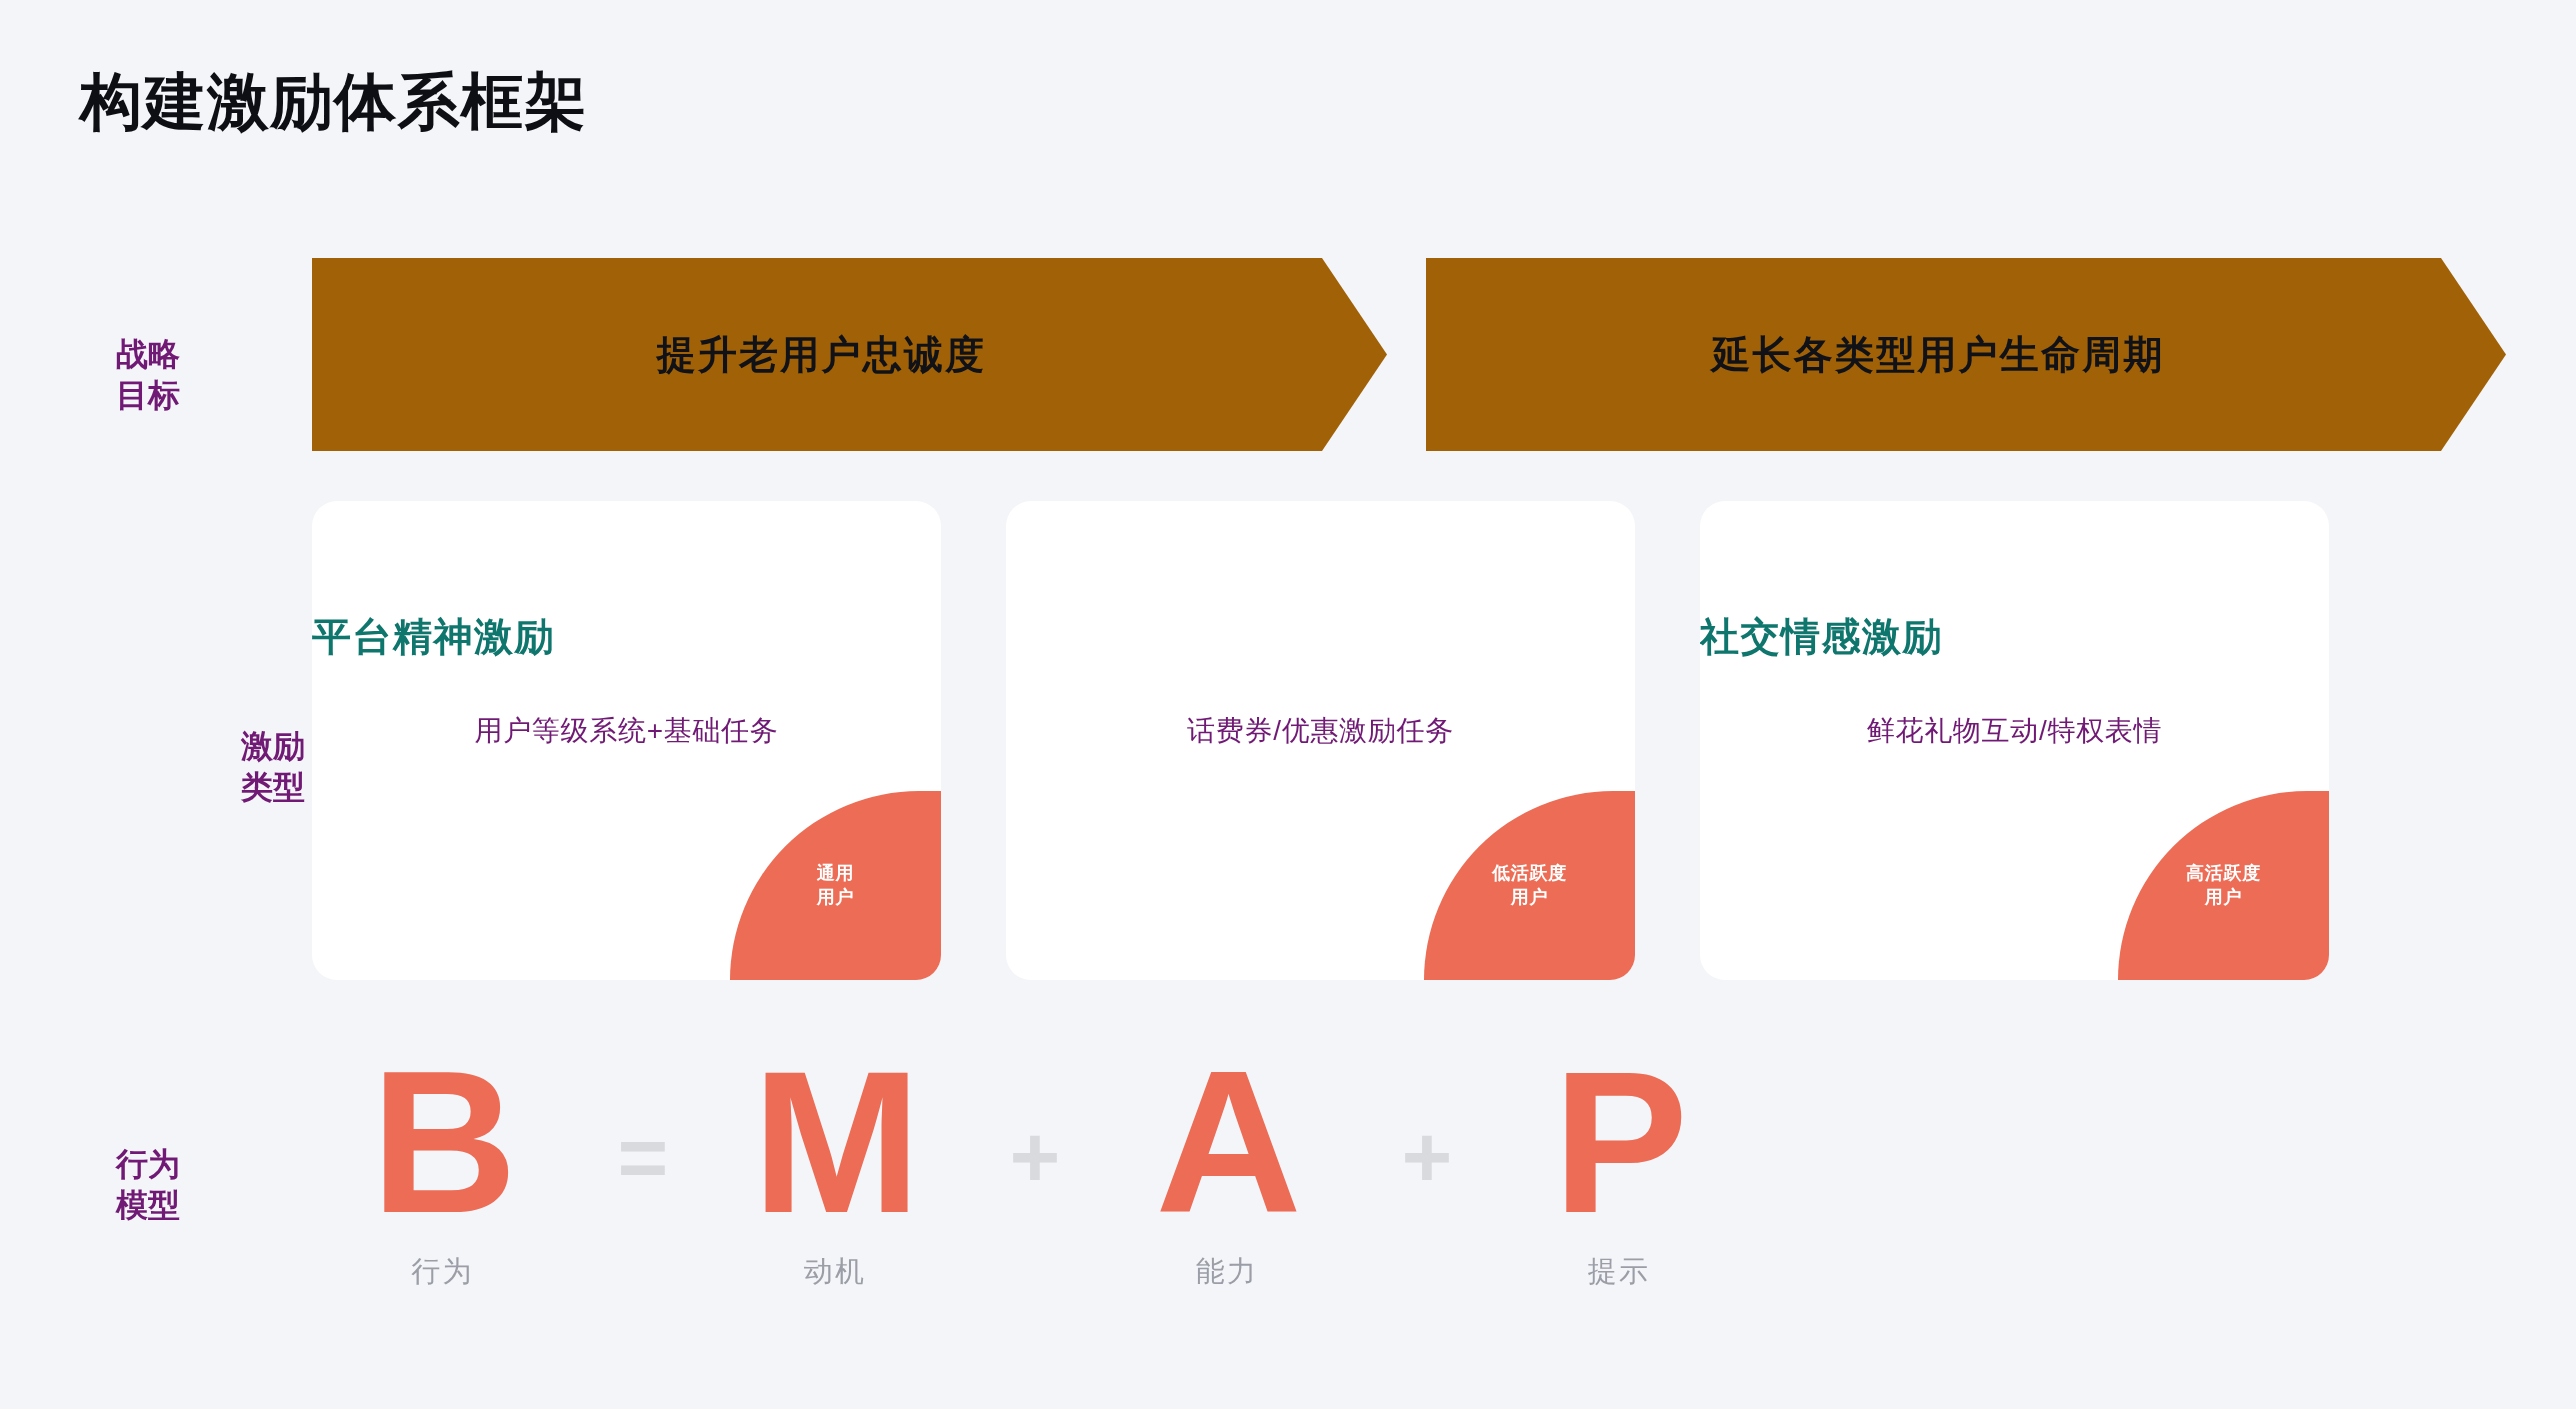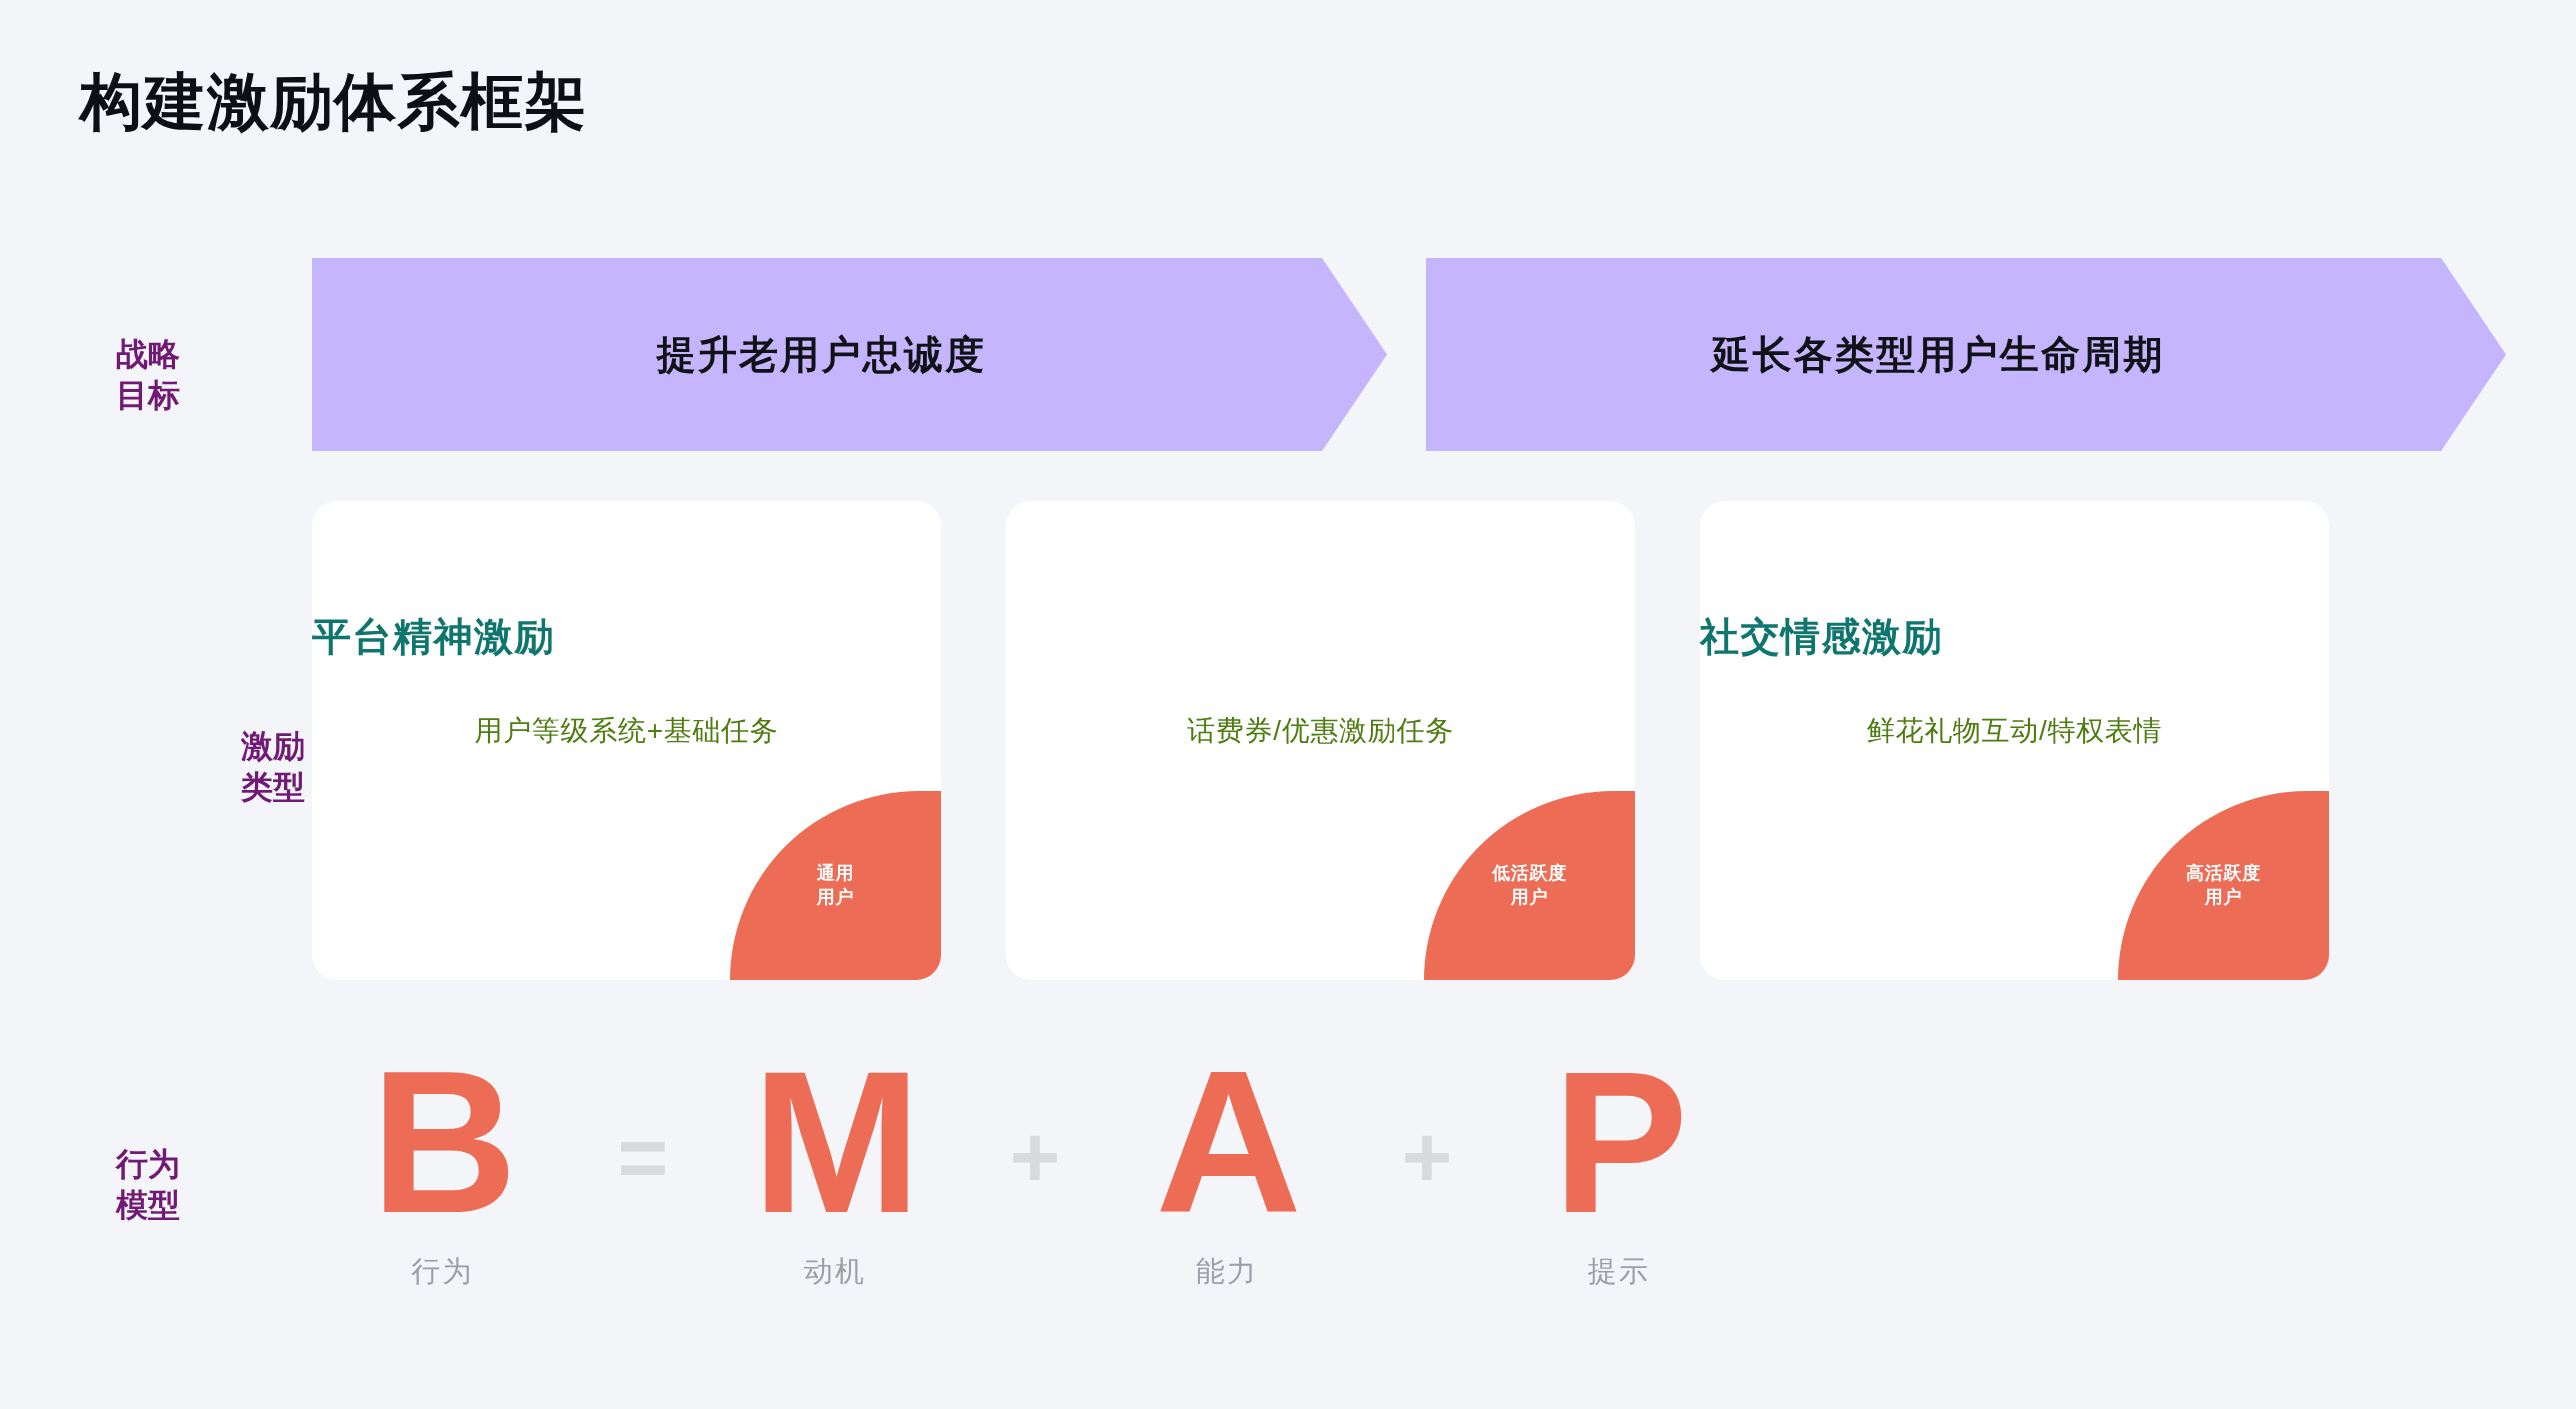--- a/index.html
+++ b/index.html
@@ -46,21 +46,21 @@
     position: absolute;
     left: 312px;
     top: 258px;
     width: 2194px;
     height: 193px;
   }
   .banner {
     position: absolute;
     top: 0;
     height: 193px;
-    background: #c4b5fd;
+    background: #a16207;
     display: flex;
     align-items: center;
     justify-content: center;
   }
   .banner-label {
     font-size: 39px;
     font-weight: bold;
     color: #101218;
     letter-spacing: 2.2px;
     white-space: nowrap;
@@ -112,21 +112,21 @@
     white-space: nowrap;
   }
   .card-subtitle {
     position: absolute;
     top: 211px;
     left: 0;
     width: 100%;
     text-align: center;
     font-size: 28px;
     font-weight: normal;
-    color: #4d7c0f;
+    color: #701a75;
     letter-spacing: 0.7px;
     white-space: nowrap;
   }
 
   
   .card-badge {
     position: absolute;
     right: 0;
     bottom: 0;
     width: 211px;

